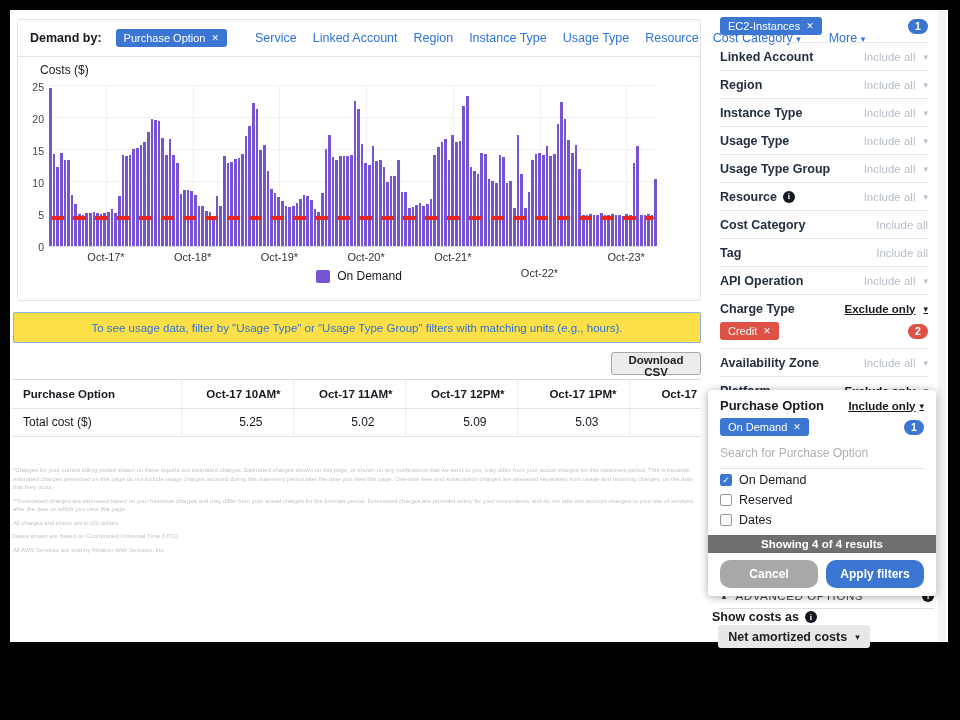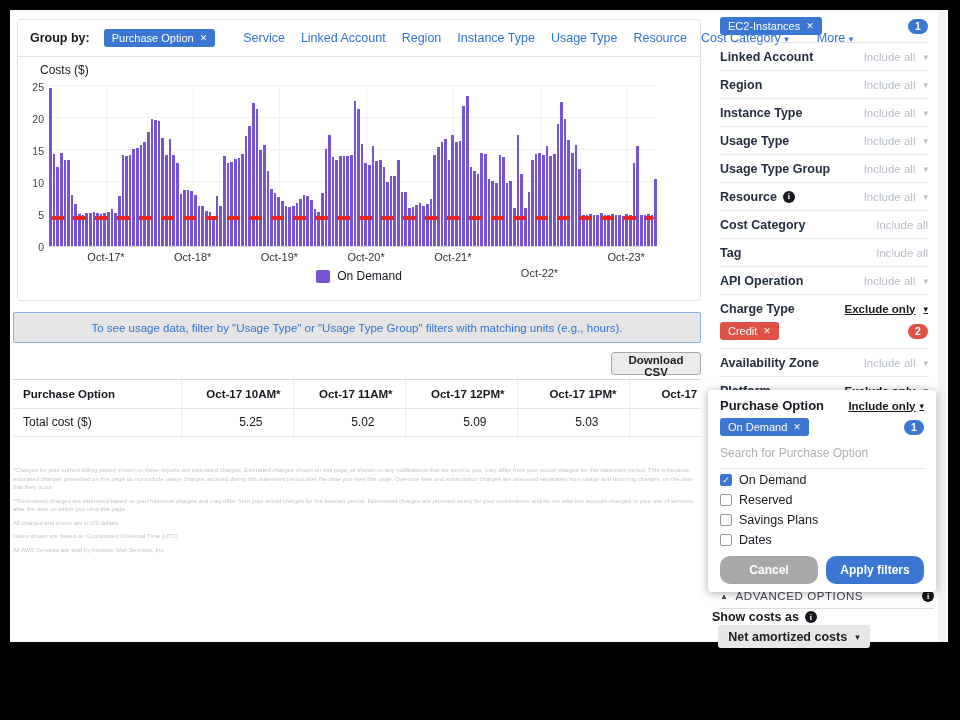--- a/index.html
+++ b/index.html
@@ -28,21 +28,21 @@
   .bar{flex:1;background:#7754d4;min-width:1px;}
   .refline{position:absolute;left:2px;right:2px;height:4px;border-radius:2px;
     background:repeating-linear-gradient(90deg,#e8251f 0 13px,transparent 13px 22px);}
   .ytick{position:absolute;width:24px;text-align:right;font-size:10.5px;color:#444;}
   .xlabel{position:absolute;transform:translateX(-50%);font-size:11px;color:#333;white-space:nowrap;}
   .legend{position:absolute;left:0;right:0;top:212px;display:flex;justify-content:center;align-items:center;gap:7px;}
   .legend .swatch{width:14px;height:13px;background:#7754d4;border-radius:2px;}
   .legend .ltext{font-size:12px;color:#16191f;}
 
   
-  .banner{position:absolute;left:3px;top:302px;width:688px;height:31px;background:#e5e5e5;border:1px solid #8ab0e8;border-radius:2px;box-sizing:border-box;display:flex;align-items:center;justify-content:center;}
+  .banner{position:absolute;left:3px;top:302px;width:688px;height:31px;background:#fde047;border:1px solid #8ab0e8;border-radius:2px;box-sizing:border-box;display:flex;align-items:center;justify-content:center;}
   .banner span{font-size:11.5px;color:#2e73d8;}
   .download{position:absolute;left:601px;top:342px;width:90px;height:23px;background:#ececec;border:1px solid #a9a9a9;border-radius:3px;font-size:11.5px;font-weight:bold;color:#222;font-family:inherit;cursor:pointer;}
 
   .cetable{position:absolute;left:3px;top:369px;width:688px;overflow:hidden;border-top:1px solid #d9d9d9;}
   .cetable table{border-collapse:collapse;table-layout:fixed;width:728px;}
   .cetable th,.cetable td{height:28px;box-sizing:border-box;border-bottom:1px solid #e3e3e3;border-right:1px solid #ededed;font-size:12px;color:#16191f;padding:0;}
   .cetable th{font-size:11.5px;font-weight:bold;}
   .cetable .lab{text-align:left;padding-left:10px;width:168px;}
   .cetable .num{text-align:right;padding-right:12px;width:112px;}
   .cetable td.num{padding-right:30px;}
@@ -91,21 +91,21 @@
   .costdrop{position:absolute;left:708px;top:615px;width:152px;height:23px;background:#e7e7e7;border:none;border-radius:3px;font-size:12.5px;font-weight:600;color:#222;font-family:inherit;display:flex;align-items:center;justify-content:center;gap:8px;cursor:pointer;}
   .scrollstrip{position:absolute;left:928px;top:0;width:8px;height:632px;background:#f3f3f3;}
 </style>
 </head>
 <body>
 
 <div class="content">
 
   <div class="chart-card">
     <div class="toolbar">
-      <span class="gb-label">Group by:</span>
+      <span class="gb-label">Demand by:</span>
       <span class="chip">
         <span>Purchase Option</span>
         <span class="x">✕</span>
       </span>
       <span class="vdiv"></span>
       <span id="toolbar-links">
           <span class="tlink">Service</span>
           <span class="tlink">Linked Account</span>
           <span class="tlink">Region</span>
           <span class="tlink">Instance Type</span>
@@ -526,27 +526,24 @@
         <div class="popt">
           <span class="cbox checked">✓</span>
           <span class="olabel">On Demand</span>
         </div>
         <div class="popt">
           <span class="cbox"></span>
           <span class="olabel">Reserved</span>
         </div>
         <div class="popt">
           <span class="cbox"></span>
-          <span class="olabel">Savings Plans</span>
-        </div>
-        <div class="popt">
-          <span class="cbox"></span>
           <span class="olabel">Dates</span>
         </div>
       </div>
+    <div class="presults">Showing 4 of 4 results</div>
     <div class="pbuttons">
       <button class="pbtn gray">Cancel</button>
       <button class="pbtn blue">Apply filters</button>
     </div>
   </div>
 
   <div class="advrow">
     <span class="alabel">
       <span class="tri">▲</span>
       <span>ADVANCED OPTIONS</span>

